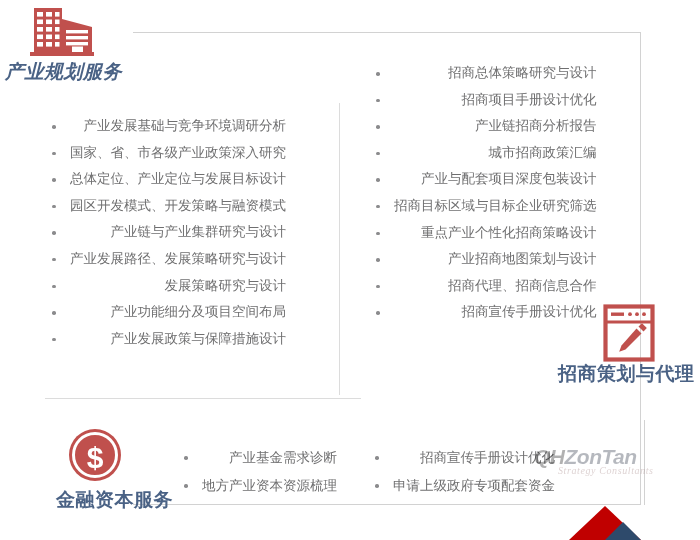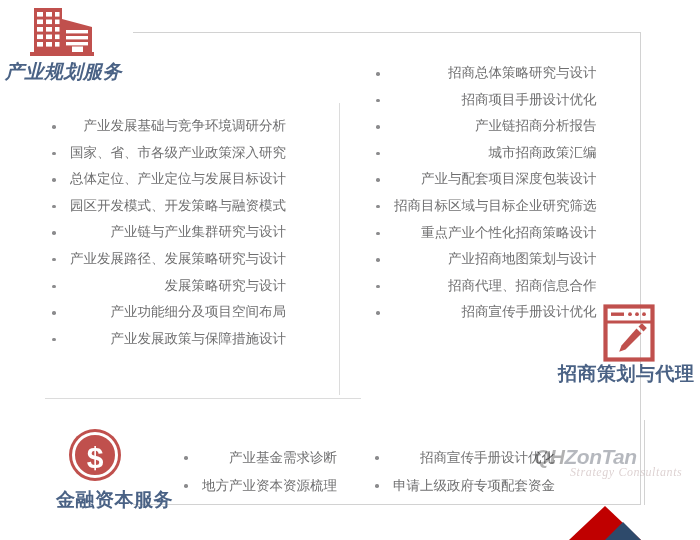--- a/index.html
+++ b/index.html
@@ -108,24 +108,24 @@
     font-size: 21px;
     letter-spacing: -0.5px;
     line-height: 21px;
     white-space: nowrap;
   }
   .wm-q { color: #000000; }
   .wm-z { color: #0f172a; }
   .wm-sub {
     font-family: "Liberation Serif", serif;
     font-style: italic;
-    font-size: 12px;
+    font-size: 10px;
     color: #8f6a6a;
     letter-spacing: 0.6px;
-    margin-left: 36px;
+    margin-left: 24px;
     margin-top: -2px;
     white-space: nowrap;
   }
 
   
   .tri-deco { position: absolute; left: 548px; top: 498px; width: 100px; height: 42px; }
 </style>
 </head>
 <body>
 

